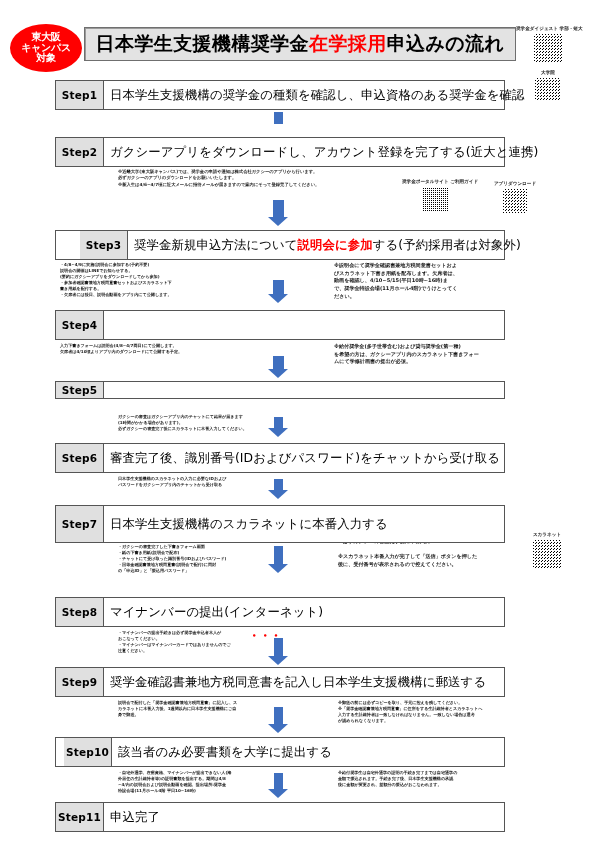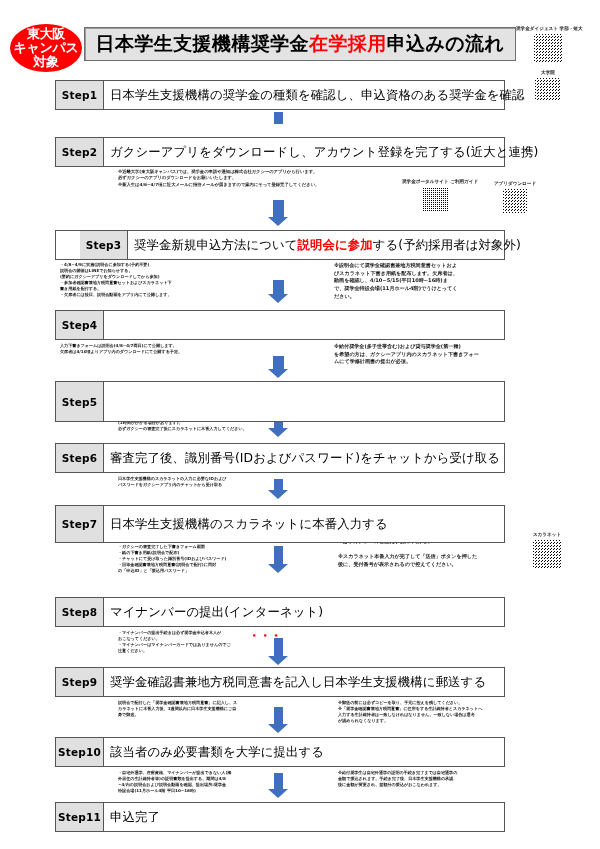--- a/index.html
+++ b/index.html
@@ -15,21 +15,21 @@
   .page { position:relative; width:600px; height:849px; }
 
   
   .balloon {
     position:absolute; left:10px; top:24px; width:72px; height:48px;
     background:#ff0000; border-radius:50%;
     display:flex; flex-direction:column; align-items:center; justify-content:center;
     color:#ffffff; font-weight:bold; line-height:1.08; letter-spacing:-0.3px;
     z-index:6;
   }
-  .balloon span { display:block; font-size:13px; white-space:nowrap;font-family:Liberation Serif, serif; }
+  .balloon span { display:block; font-size:10px; white-space:nowrap;font-family:Liberation Serif, serif; }
   .balloon-tail {
     position:absolute; left:66px; top:44px; width:0; height:0;
     border-left:16px solid #ff0000;
     border-top:5px solid transparent;
     border-bottom:9px solid transparent;
     transform:rotate(-6deg);
     z-index:5;
   }
 
   
@@ -211,21 +211,21 @@
   <div class="note sm" style="left:60px; top:343px; width:235px;">入力下書きフォームは説明会(4/8~4/7両日)にて公開します。
 欠席者は4/10頃よりアプリ内のダウンロードにて公開する予定。</div>
   <div class="note r" style="left:334px; top:343px; width:212px;">※給付奨学金(多子世帯含む)および貸与奨学金(第一種)
 を希望の方は、ガクシーアプリ内のスカラネット下書きフォー
 ムにて学修計画書の提出が必須。</div>
   <div class="arrow" style="left:267px; top:356px; width:22px;">
     <div class="shaft" style="height:13px;"></div>
     <div class="head"></div>
   </div>
 
-  <div class="step" style="top:381px; height:41px;gap:16px;">
+  <div class="step" style="top:381px; height:18px;gap:16px;">
     <div class="num">Step5</div>
   </div>
   <div class="note sm" style="left:118px; top:414px; width:270px;">ガクシーの審査はガクシーアプリ内のチャットにて結果が届きます
 (1時間がかかる場合があります)。
 必ずガクシーの審査完了後にスカラネットに本番入力してください。</div>
   <div class="arrow plain" style="left:268px; top:417px; width:20px;">
     <div class="shaft" style="height:11px;"></div>
     <div class="head"></div>
   </div>
 
@@ -290,21 +290,21 @@
 身で郵送。</div>
   <div class="note sm" style="left:338px; top:700px; width:215px;">※郵送の前には必ずコピーを取り、手元に控えを残してください。
 ※「奨学金確認書兼地方税同意書」に住所をする生計維持者とスカラネットへ
  入力する生計維持者は一致しなければなりません。一致しない場合は選考
  が認められなくなります。</div>
   <div class="arrow plain" style="left:268px; top:707px; width:20px;">
     <div class="shaft" style="height:17px;"></div>
     <div class="head"></div>
   </div>
 
-  <div class="step" style="top:737px; height:30px;">
+  <div class="step" style="top:737px; height:30px;padding-left:8px;">
     <div class="num">Step10</div>
     <div class="body">
         <span>該当者のみ必要書類を大学に提出する</span>
       </div>
   </div>
   <div class="note sm" style="left:118px; top:770px; width:215px;">・自宅外通学、在留資格、マイナンバーが提出できない人(海
  外居住の生計維持者等)の証明書類を提出する。期間は4/8
  ~4/内の説明会および説明会動画を確認、提出場所:奨学金
 特設会場(11月ホール4階 平日10~16時)</div>
   <div class="note sm" style="left:338px; top:770px; width:215px;">※給付奨学生は自宅外通学の証明の手続き完了までは自宅通学の

